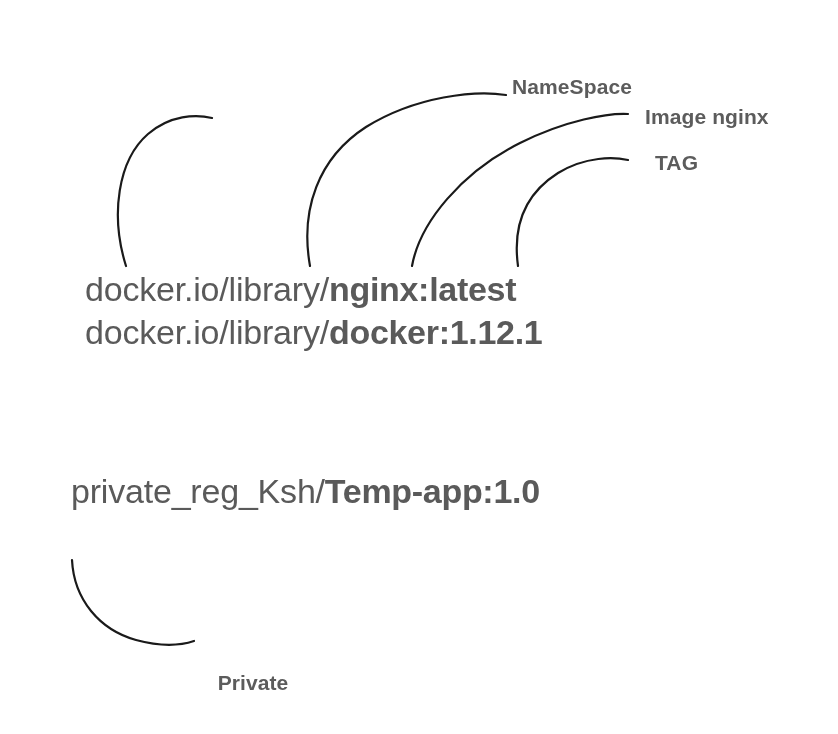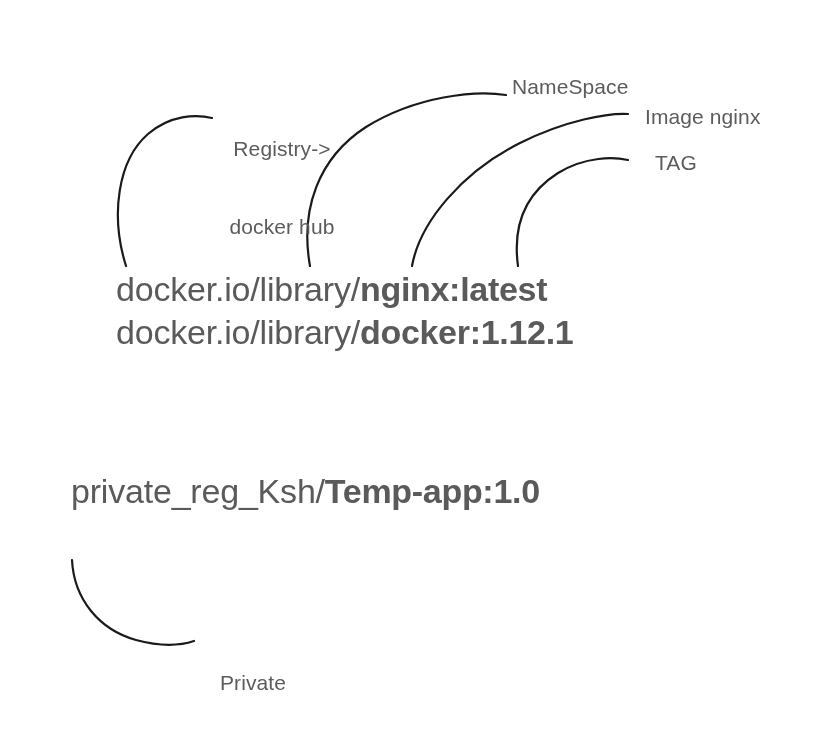--- a/index.html
+++ b/index.html
@@ -24,21 +24,21 @@
     width: 838px;
     height: 734px;
     pointer-events: none;
   }
   .label {
     position: absolute;
     color: #5c5c5c;
     font-size: 21px;
     line-height: 26px;
     white-space: pre;
-    font-weight: 400;
+    font-weight: 700;
     letter-spacing: 0.1px;
   }
   .label.center {
     text-align: center;
   }
   .imageref {
     position: absolute;
     color: #5a5a5a;
     font-size: 34px;
     line-height: 43px;
@@ -47,21 +47,20 @@
     letter-spacing: -0.2px;
   }
   .imageref .bold {
     font-weight: 700;
     letter-spacing: -0.3px;
   }
   #ref-group-registry {
     position: absolute;
     left: 85px;
     top: 268px;
-    margin-left: 31px;
   }
   #ref-group-private {
     position: absolute;
     left: 71px;
     top: 446px;
     margin-top: 24px;
   }
   #ref-group-registry .imageref,
   #ref-group-private .imageref {
     position: static;
@@ -74,24 +73,20 @@
 <div id="canvas">
 
   <svg id="leader-lines" viewBox="0 0 838 734" xmlns="http://www.w3.org/2000/svg">
     <path d="M 126 266 C 110 215 118 160 148 134 C 170 115 196 114 212 118" fill="none" stroke="#1a1a1a" stroke-width="2.2" stroke-linecap="round"></path>
     <path d="M 310 266 C 300 210 318 158 366 127 C 416 96 476 90 506 95" fill="none" stroke="#1a1a1a" stroke-width="2.2" stroke-linecap="round"></path>
     <path d="M 412 266 C 420 222 462 172 520 143 C 566 120 608 113 628 114" fill="none" stroke="#1a1a1a" stroke-width="2.2" stroke-linecap="round"></path>
     <path d="M 518 266 C 512 222 528 192 558 173 C 586 156 614 157 628 160" fill="none" stroke="#1a1a1a" stroke-width="2.2" stroke-linecap="round"></path>
     <path d="M 72 560 C 74 600 100 630 136 640 C 162 647 182 645 194 641" fill="none" stroke="#1a1a1a" stroke-width="2.2" stroke-linecap="round"></path>
   </svg>
 
-  <div class="label center" style="left:206px; top:84px; width:152px;">
-    <div>Registry-&gt;</div>
-    <div>docker hub</div>
-  </div>
 
   <div class="label" style="left:512px; top:74px;">NameSpace</div>
 
   <div class="label" style="left:645px; top:104px;">Image nginx</div>
 
   <div class="label" style="left:655px; top:150px;">TAG</div>
 
   <div class="label center" style="left:198px; top:618px; width:110px;">
     <div>Private</div>
     

